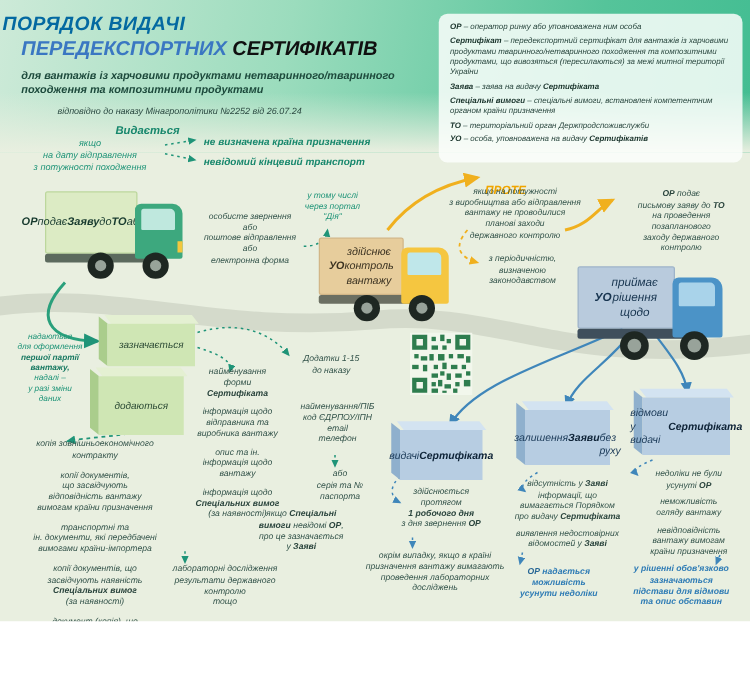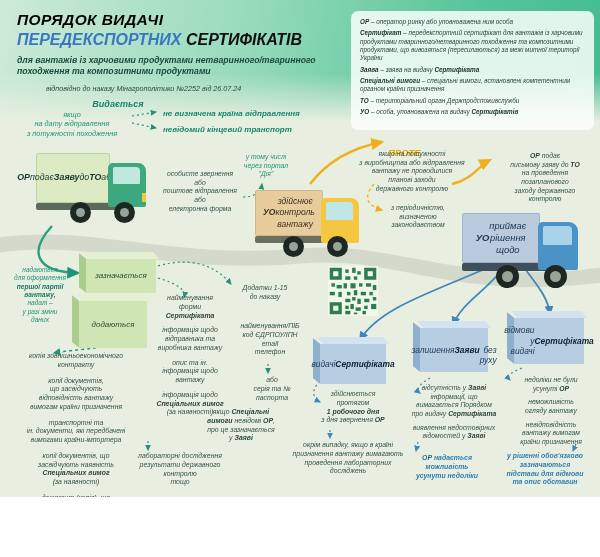--- a/index.html
+++ b/index.html
@@ -3,21 +3,21 @@
 <meta charset="utf-8">
 <style>
   html,body{margin:0;padding:0;}
   .stage{position:relative;width:600px;height:557px;background:#e9efe0;overflow:hidden;
          font-family:"Liberation Sans",sans-serif;font-style:italic;}
   
   .hdr{position:absolute;left:0;top:0;width:600px;height:122px;
        background:linear-gradient(100deg,#cdead8 0%,#9bdcbd 38%,#55c49a 78%,#43bd92 100%);}
   .hdr-fade{position:absolute;left:0;top:74px;width:600px;height:48px;
        background:linear-gradient(to bottom,rgba(233,239,224,0),#e9efe0);}
-  .t1{position:absolute;left:17px;top:11px;font-size:15.5px;font-weight:700;color:#000000;letter-spacing:.4px;z-index:3;}
+  .t1{position:absolute;left:2px;top:11px;font-size:15.5px;font-weight:700;color:#0369a1;letter-spacing:.4px;z-index:3;}
   .t2{position:absolute;left:17px;top:31px;font-size:16px;font-weight:800;color:#101010;z-index:3;}
   .t2 .bluepart{color:#3a77c2;}
   .sub{position:absolute;left:17px;top:55px;font-size:8.7px;font-weight:600;color:#1d4a3c;
        white-space:pre-line;line-height:1.3;z-index:3;}
   .ord{position:absolute;left:17px;top:84px;font-size:7.2px;color:#2c4a42;z-index:3;margin-left:29px;}
   .legend{position:absolute;left:351px;top:11px;width:243px;height:119px;z-index:3;
        background:rgba(252,254,251,.85);border-radius:7px;padding:7px 9px;box-sizing:border-box;
        font-size:6.35px;line-height:1.3;color:#27443c;}
   .legend p{margin:0 0 3.2px;}
   .legend b{color:#173129;}
@@ -25,21 +25,21 @@
   .txt{position:absolute;white-space:pre-line;line-height:1.27;z-index:3;}
   .ctr{text-align:center;}
   .teal{color:#1f9478;}
   .tealb{color:#17876c;font-weight:700;}
   .dark{color:#33534a;}
   .blue{color:#2f7cb5;}
   .txt b{font-weight:700;color:inherit;filter:brightness(.82);font-style:italic;}
   
   .box3d{position:absolute;z-index:3;}
   .box3d .face{position:relative;z-index:2;display:flex;align-items:center;justify-content:center;
-       text-align:right;white-space:pre-line;line-height:1.25;box-sizing:border-box;padding:0;}
+       text-align:left;white-space:pre-line;line-height:1.25;box-sizing:border-box;padding:0;}
   .box3d::before{content:"";position:absolute;left:3px;top:-7px;width:100%;height:7px;
        background:var(--top);transform:skewX(38deg);transform-origin:50% 100%;z-index:1;}
   .box3d::after{content:"";position:absolute;left:-7px;top:-3px;width:7px;height:100%;
        background:var(--side);transform:skewY(38deg);z-index:1;}
   .g3{--top:#e4f0d2;--side:#aacd8c;}
   .g3 .face{background:#cfe6b4;color:#2c4a35;font-size:8px;}
   .bl3{--top:#d3e3f1;--side:#8fb0cd;}
   .bl3 .face{background:#b7cde2;color:#1b3a58;font-size:8.4px;}
   .bl3 .face b{color:#0d2236;filter:none;}
   
@@ -110,21 +110,21 @@
     <path d="M430,378 C418,385 416,390 420,393" stroke="#3f86ba" stroke-width="1.2" fill="none" stroke-dasharray="2 3" marker-end="url(#mb)"></path>
     <path d="M418,442 L416,451" stroke="#3f86ba" stroke-width="1.2" fill="none" stroke-dasharray="2 3" marker-end="url(#mb)"></path>
     <path d="M522,368 C510,373 506,376 510,380" stroke="#3f86ba" stroke-width="1.2" fill="none" stroke-dasharray="2 3" marker-end="url(#mb)"></path>
     <path d="M576,444 L573,451" stroke="#3f86ba" stroke-width="1.2" fill="none" stroke-dasharray="2 3" marker-end="url(#mb)"></path>
   </svg>
 
   <div class="txt tealb ctr" style="left:88px;top:99px;width:60px;font-size:9px;">Видається</div>
   <div class="txt teal ctr" style="left:14px;top:110px;width:116px;font-size:7.3px;">якщо
 на дату відправлення
 з потужності походження</div>
-  <div class="txt tealb" style="left:163px;top:109px;font-size:8px;">не визначена країна відправлення</div>
+  <div class="txt tealb" style="left:163px;top:109px;font-size:8px;">не визначена країна призначення</div>
   <div class="txt tealb" style="left:163px;top:125px;font-size:8px;">невідомий кінцевий транспорт</div>
 
   <div class="truck" style="left:34px;top:150px;width:120px;height:80px;">
     <div class="cargo" style="left:2px;top:3px;width:74px;height:50px;background:#dcebc4;border:1px solid #bcd79c;font-size:8.8px;color:#173a2e;"><b>ОР</b><span> подає
 </span><b>Заяву</b><span> до
 </span><b>ТО</b><span> або </span><b>УО</b></div>
     <div style="left:2px;top:53px;width:90px;height:7px;background:#5c6a5e;border-radius:2px;"></div>
     <div style="left:74px;top:13px;width:38px;height:44px;background:#3da87e;border-radius:5px 8px 2px 2px;"></div>
     <div style="left:79px;top:17px;width:27px;height:17px;background:#bfe8de;border-radius:2px 4px 1px 1px;"></div>
     <div style="left:108px;top:43px;width:4px;height:9px;background:#f3c73e;"></div>

